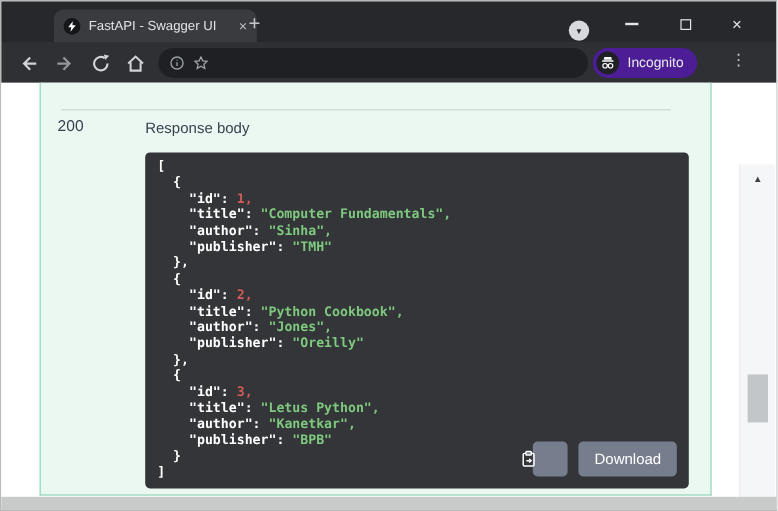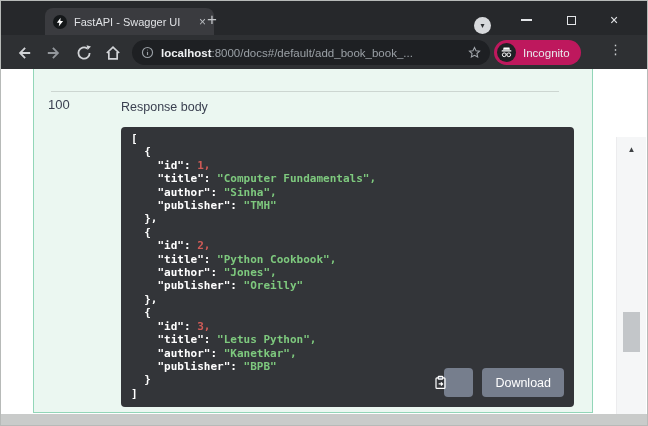--- a/index.html
+++ b/index.html
@@ -31,21 +31,21 @@
 
   .urlbar { position:absolute; left:131px; top:39px; width:358px; height:25px; border-radius:13px;
             background:#1e2023; display:flex; align-items:center; padding:0 9px; gap:7px; }
   .info-ic { color:#9aa0a6; flex:none; }
   .info-ic svg, .star-ic svg { width:13px; height:13px; display:block; }
   .url-text { flex:1; font-size:11.5px; white-space:nowrap; overflow:hidden; }
   .url-host { color:#eef0f2; font-weight:bold; }
   .url-rest { color:#9aa0a6; }
   .star-ic { color:#a2a7ac; flex:none; }
 
-  .incog { position:absolute; left:493px; top:39px; height:25px; border-radius:13px; background:#be185d;
+  .incog { position:absolute; left:493px; top:39px; height:25px; border-radius:13px; background:#4c1d95;
            display:flex; align-items:center; padding:0 11px 0 3px; gap:7px; }
   .incog-circle { width:19px; height:19px; border-radius:50%; background:#1f2124; display:flex;
                   align-items:center; justify-content:center; }
   .incog-circle svg { width:13px; height:13px; display:block; }
   .incog-label { color:#e8eaed; font-size:11.5px; }
   .menu-dots { position:absolute; left:608px; top:42px; color:#cdd0d3; font-size:13px; letter-spacing:0;
                line-height:1; width:12px; text-align:center; }
 
   
   .page { position:absolute; left:0; top:68px; width:646px; height:347px; background:#fff; }
@@ -130,21 +130,20 @@
   </span>
 
   <div class="urlbar">
     <span class="info-ic">
       <svg viewBox="0 0 16 16" fill="none" stroke="currentColor" stroke-width="1.4">
           <circle cx="8" cy="8" r="6.2"></circle>
           <line x1="8" y1="7.2" x2="8" y2="11.2"></line>
           <line x1="8" y1="4.6" x2="8" y2="5.4"></line>
         </svg>
     </span>
-    <span class="url-text"><span class="url-host">localhost</span><span class="url-rest">:8000/docs#/default/add_book_book_...</span></span>
     <span class="star-ic">
       <svg viewBox="0 0 16 16" fill="none" stroke="currentColor" stroke-width="1.3">
           <path d="M8 1.8 L9.9 5.8 L14.2 6.3 L11 9.3 L11.9 13.6 L8 11.4 L4.1 13.6 L5 9.3 L1.8 6.3 L6.1 5.8 Z"></path>
         </svg>
     </span>
   </div>
 
   <div class="incog">
     <span class="incog-circle">
       <svg viewBox="0 0 16 16" fill="#ffffff">
@@ -155,21 +154,21 @@
           <path d="M7.2 10.3 Q8 9.7 8.8 10.3" fill="none" stroke="#ffffff" stroke-width="1.1"></path>
         </svg>
     </span>
     <span class="incog-label">Incognito</span>
   </div>
   <span class="menu-dots">⋮</span>
 
   <div class="page">
     <div class="opblock">
       <div class="divider"></div>
-      <div class="status-code">100</div>
+      <div class="status-code">200</div>
       <div class="rb-label">Response body</div>
       <div class="codeblock"><code><span class="pu">[</span>
   <span class="pu">{</span>
     <span class="key">"id"</span><span class="pu">: </span><span class="num">1,</span>
     <span class="key">"title"</span><span class="pu">: </span><span class="str">"Computer Fundamentals",</span>
     <span class="key">"author"</span><span class="pu">: </span><span class="str">"Sinha",</span>
     <span class="key">"publisher"</span><span class="pu">: </span><span class="str">"TMH"</span>
   <span class="pu">},</span>
   <span class="pu">{</span>
     <span class="key">"id"</span><span class="pu">: </span><span class="num">2,</span>

